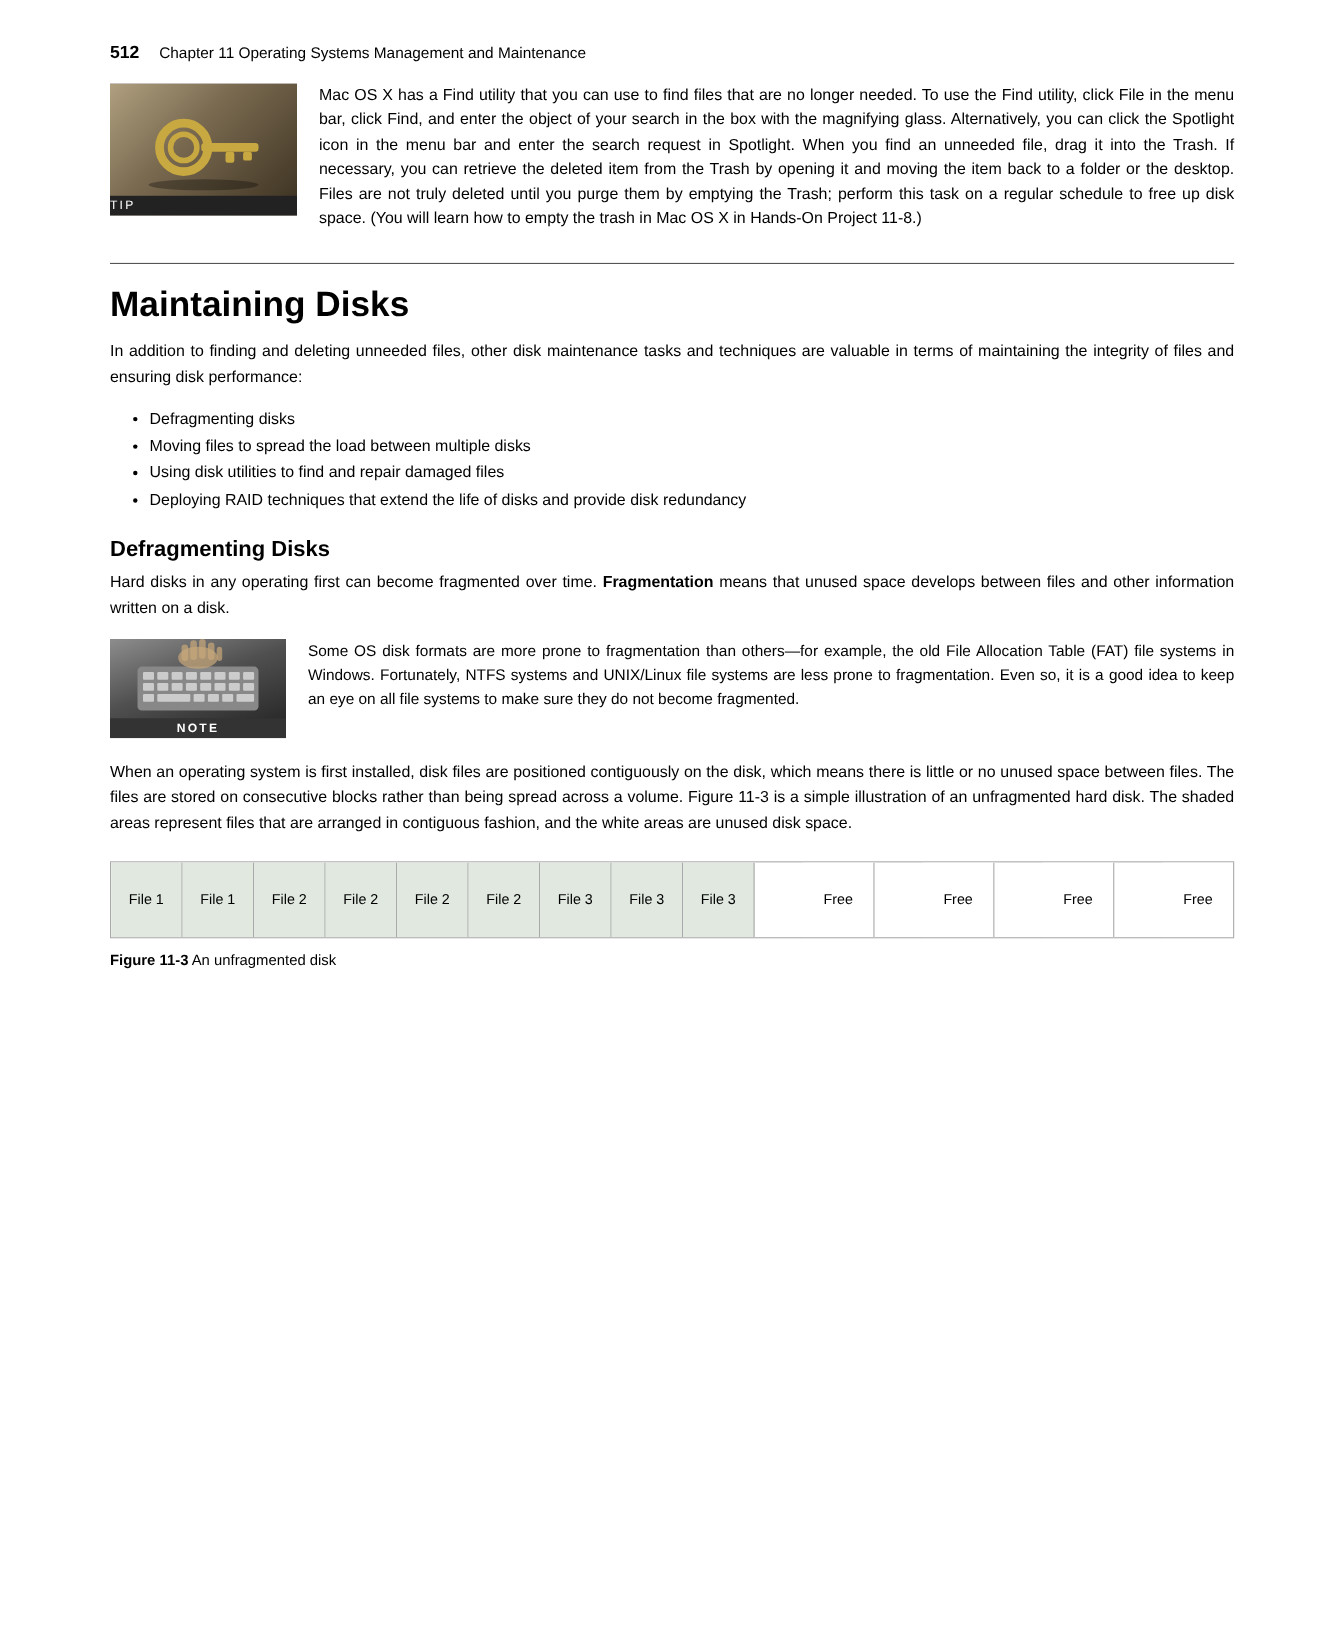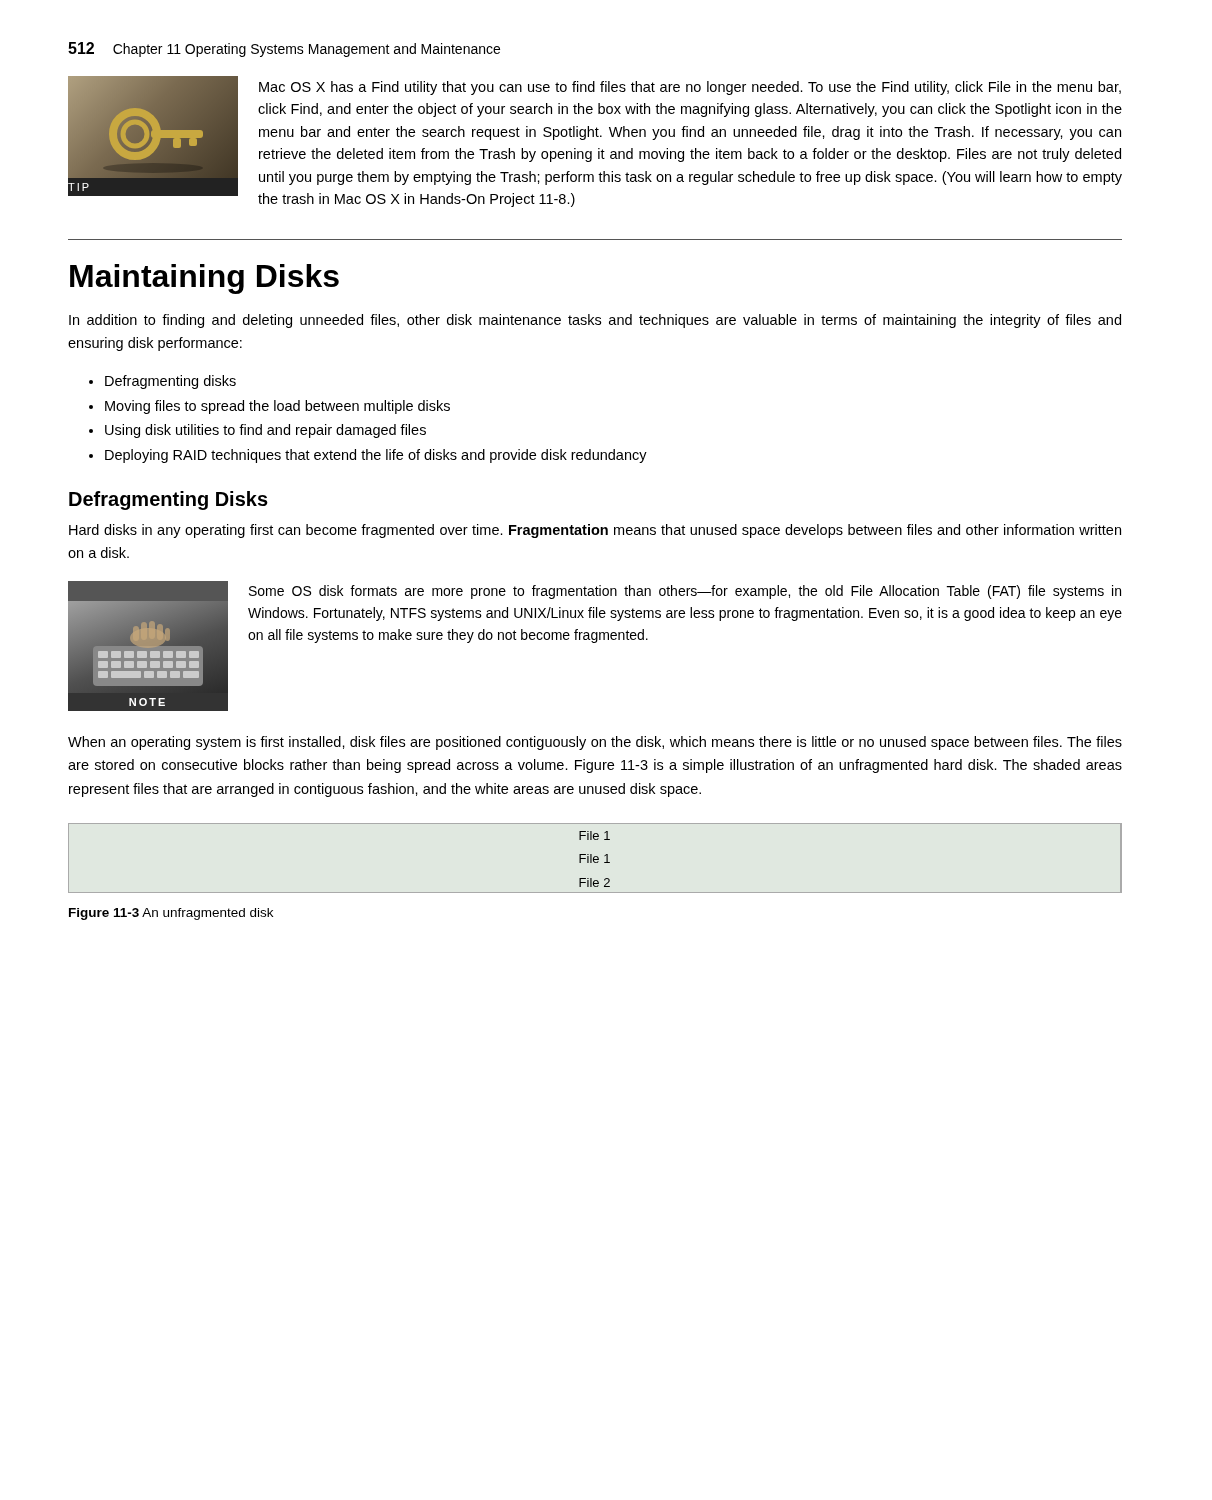--- a/index.html
+++ b/index.html
@@ -15,21 +15,21 @@
       color: #000000;
       width: 1212px;
       min-height: 1500px;
       position: relative;
     }
 
     .page {
       width: 1212px;
       min-height: 1500px;
       background: #ffffff;
-      padding: 40px 90px 60px 68px;
+      padding: 40px 90px 60px 100px;
       position: relative;
     }
 
     .page-header {
       display: flex;
       align-items: baseline;
       margin-bottom: 18px;
       padding-bottom: 0;
     }
 
@@ -155,21 +155,21 @@
     .note-box {
       display: flex;
       flex-direction: row;
       margin-bottom: 20px;
       gap: 20px;
     }
 
     .note-image {
       flex-shrink: 0;
       width: 160px;
-      height: 130px;
+      height: 90px;
       background: #555;
       position: relative;
       display: flex;
       align-items: flex-end;
       justify-content: center;
       overflow: hidden;
     }
 
     .note-image-inner {
       width: 160px;
@@ -209,21 +209,21 @@
       line-height: 1.6;
       text-align: justify;
       margin-bottom: 22px;
       font-family: Arial, sans-serif;
     }
 
     .figure-container {
       border: 1.5px solid #aaa;
       margin-bottom: 12px;
       display: flex;
-      flex-direction: column;
+      flex-direction: row;
       height: 70px;
       overflow: hidden;
     }
 
     .figure-cell {
       flex: 1;
       border-right: 1px solid #aaa;
       display: flex;
       align-items: center;
       justify-content: center;

